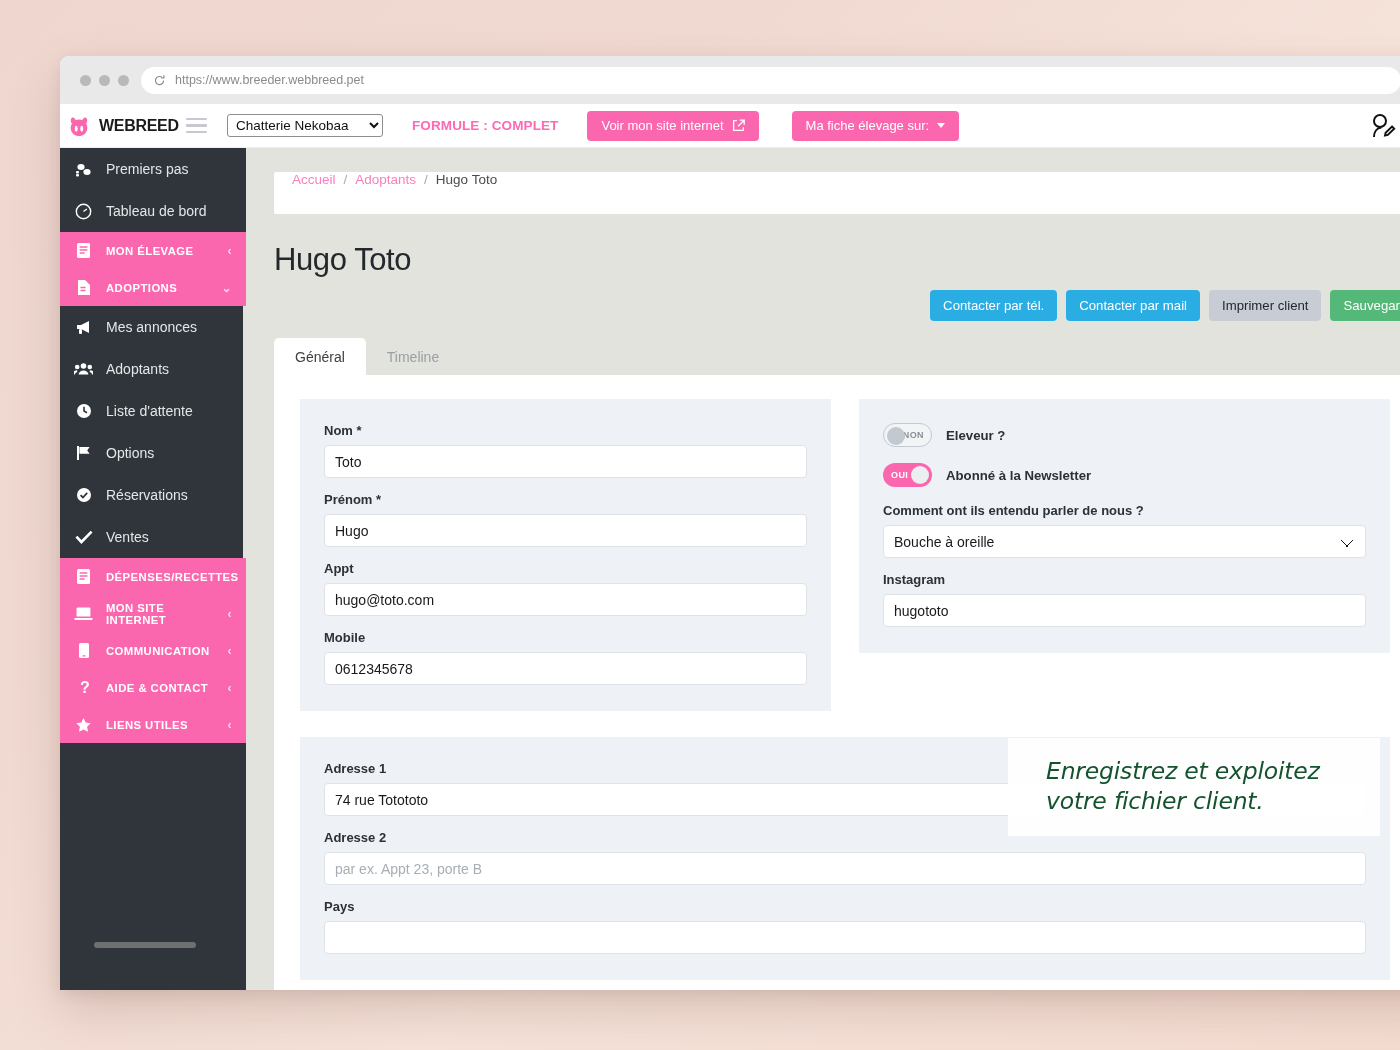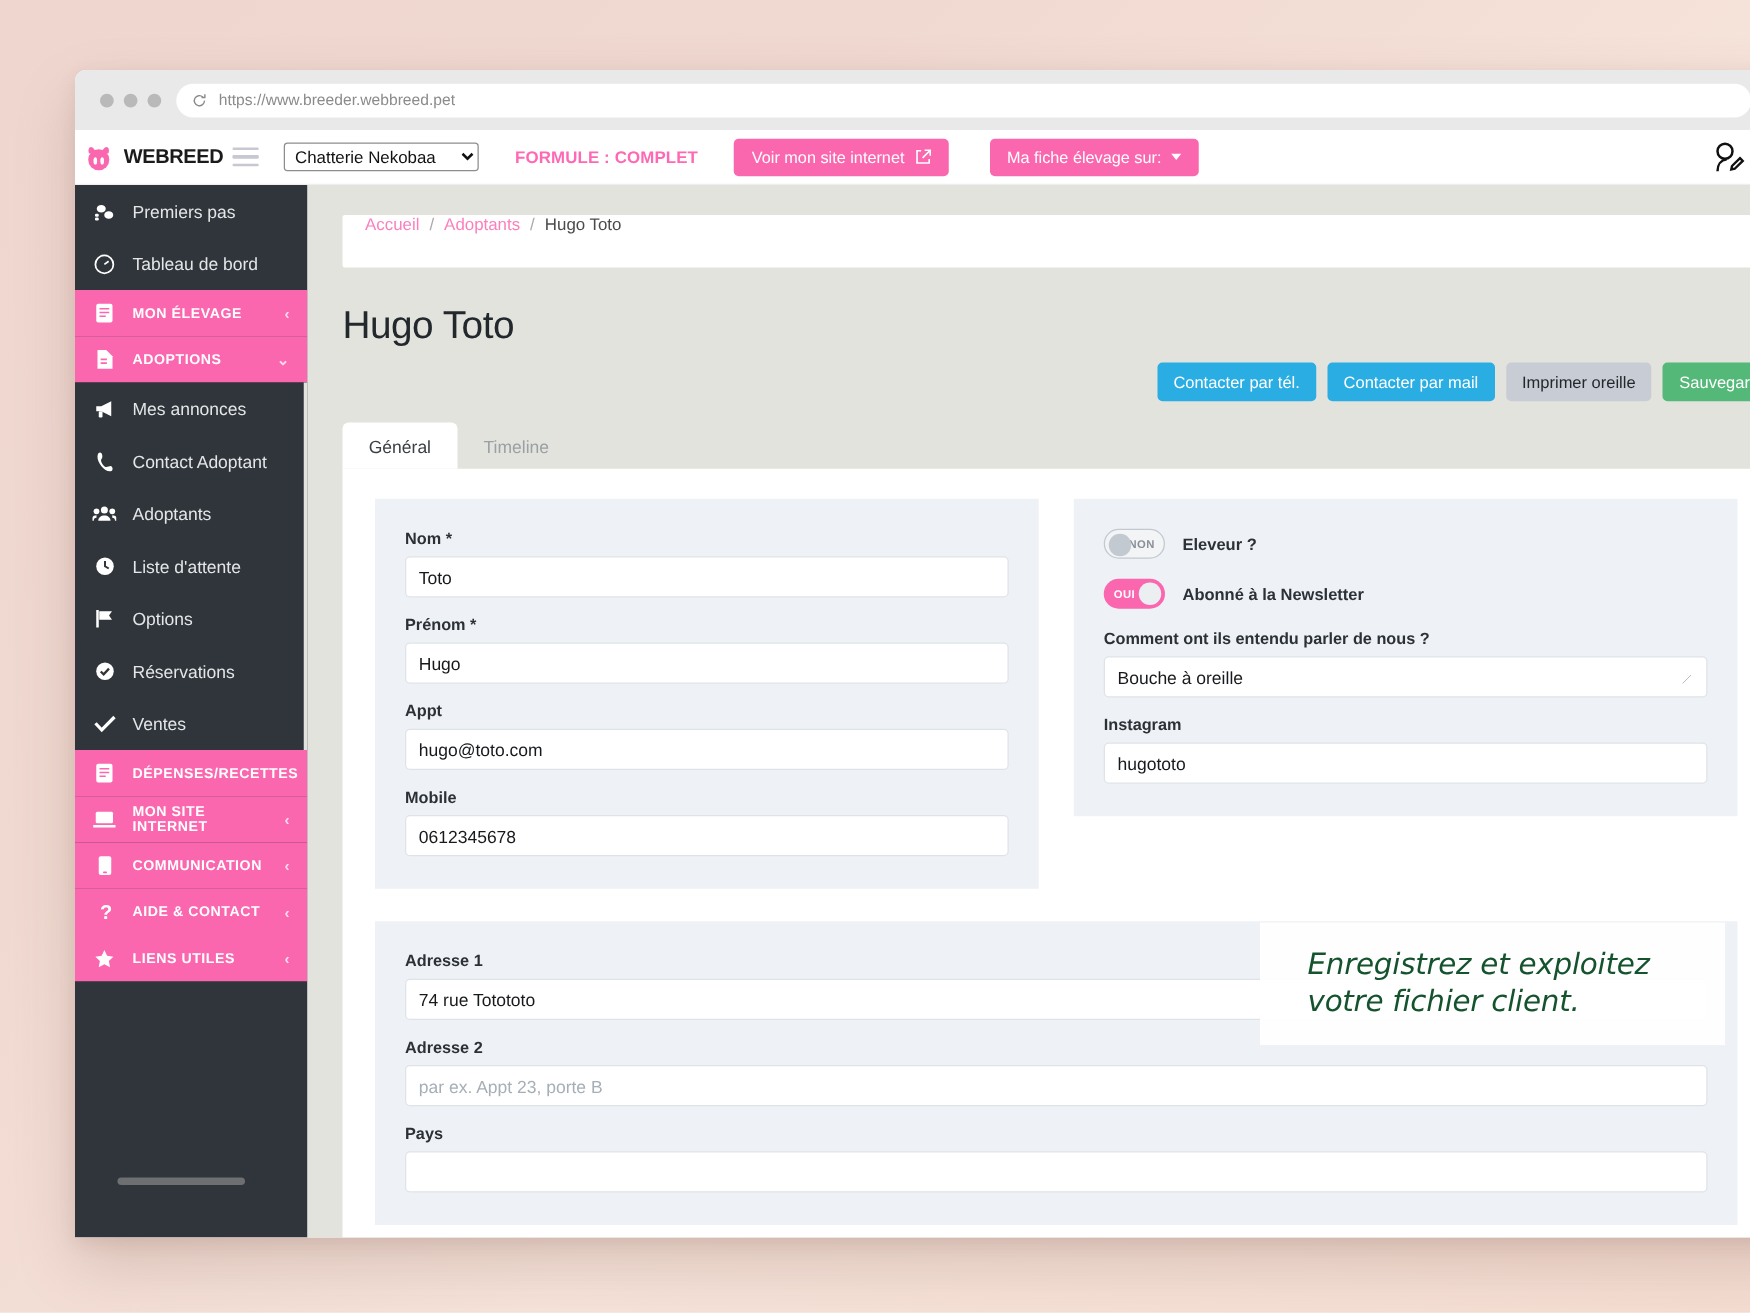--- a/index.html
+++ b/index.html
@@ -434,28 +434,20 @@
           <span class="ico">
             <svg width="18" height="16" viewBox="0 0 18 16">
                 <path d="M2 6h4l8-4v12l-8-4H2z" fill="#fff"></path>
                 <rect x="4" y="10" width="3" height="5" rx="1" fill="#fff"></rect>
               </svg>
           </span>
           <span>Mes annonces</span>
         </div>
         <div class="nav-item">
           <span class="ico">
-            <svg width="14" height="17" viewBox="0 0 14 17">
-                <path d="M3 1c2 0 2.4 4 1.2 5.2C3 7.4 5 11 7 12.4c1.4 1 4-1 5-.4 1.4.9 1.6 3.6-.4 4C7.4 17 .5 9.4 1 4 1.2 1.8 2 1 3 1z" fill="#fff"></path>
-              </svg>
-          </span>
-          <span>Contact Adoptant</span>
-        </div>
-        <div class="nav-item">
-          <span class="ico">
             <svg width="19" height="14" viewBox="0 0 19 14">
                 <circle cx="9.5" cy="4" r="2.8" fill="#fff"></circle>
                 <circle cx="3.2" cy="5" r="2.3" fill="#fff"></circle>
                 <circle cx="15.8" cy="5" r="2.3" fill="#fff"></circle>
                 <path d="M4.6 12.6c0-2.6 2.2-4.2 4.9-4.2s4.9 1.6 4.9 4.2z" fill="#fff"></path>
                 <path d="M0 12.6c0-2 1.3-3.4 3.2-3.4M19 12.6c0-2-1.3-3.4-3.2-3.4" stroke="#fff" stroke-width="2" fill="none"></path>
               </svg>
           </span>
           <span>Adoptants</span>
         </div>
@@ -560,21 +552,21 @@
         <a>Adoptants</a>
         <span class="sep">/</span>
         <span>Hugo Toto</span>
       </div>
 
       <h1 class="page-title">Hugo Toto</h1>
 
       <div class="action-row">
         <button class="abtn blue">Contacter par tél.</button>
         <button class="abtn blue">Contacter par mail</button>
-        <button class="abtn grey">Imprimer oreille</button>
+        <button class="abtn grey">Imprimer client</button>
         <button class="abtn green">Sauvegarder</button>
       </div>
 
       <div class="tabs">
         <div class="tab active">Général</div>
         <div class="tab">Timeline</div>
       </div>
 
       <div class="card">
         <div class="grid2">

